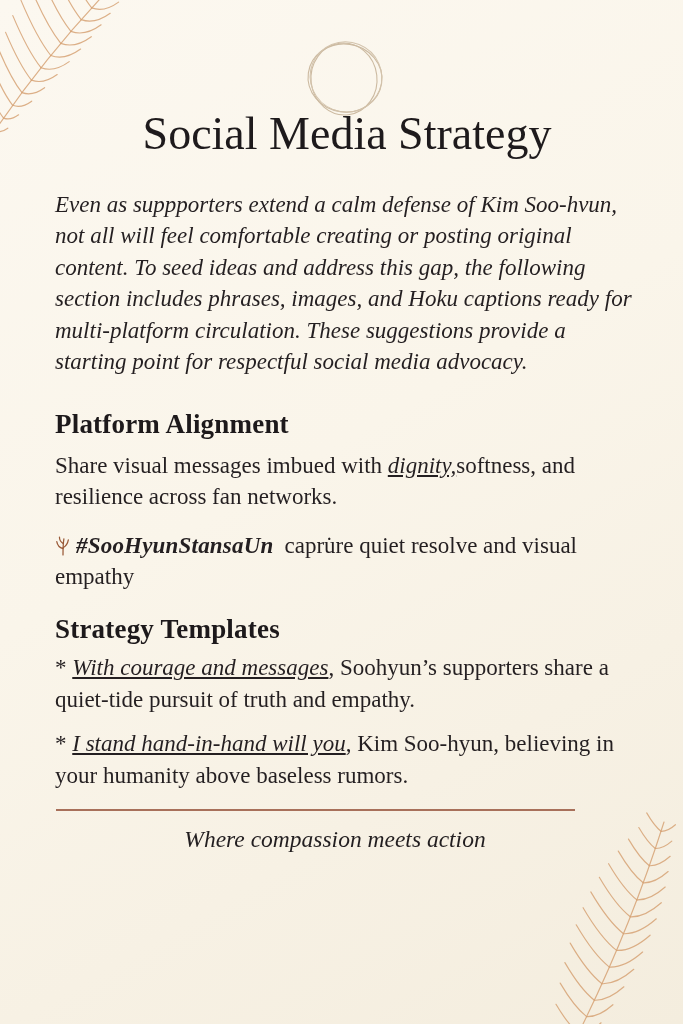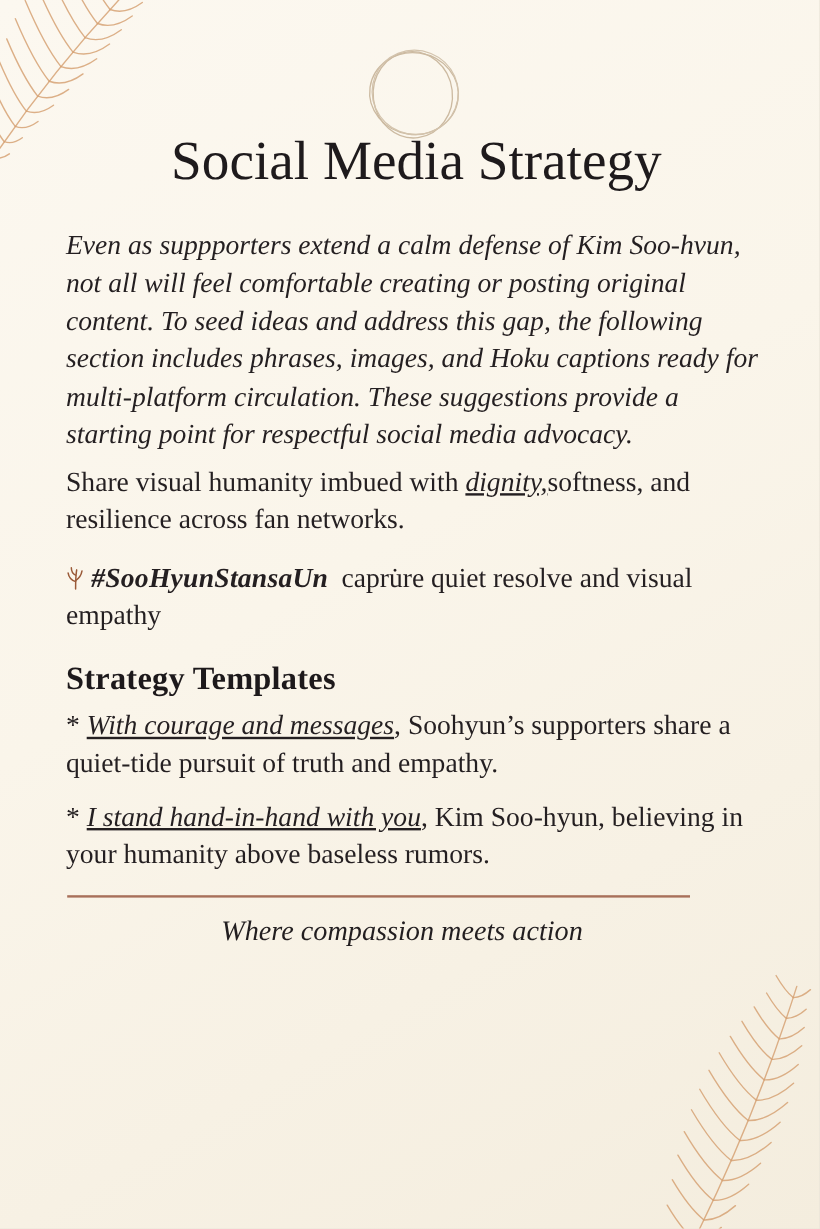--- a/index.html
+++ b/index.html
@@ -125,36 +125,37 @@
     </g>
   </svg>
 
   <div class="content">
 
     <h1 class="title">Social Media Strategy</h1>
 
 
     <p class="intro">Even as suppporters extend a calm defense of Kim Soo-hvun, not all will feel comfortable creating or posting original content. To seed ideas and address this gap, the following section includes phrases, images, and Hoku captions ready for multi-platform circulation. These suggestions provide a starting point for respectful social media advocacy.</p>
 
+    <h2 class="section">Platform Alignment</h2>
 
-    <p class="body platform-body"><span>Share visual humanity imbued with </span><i class="em">dignity,</i><span>softness, and resilience across fan networks.</span></p>
+    <p class="body platform-body"><span>Share visual messages imbued with </span><i class="em">dignity,</i><span>softness, and resilience across fan networks.</span></p>
 
     <p class="hashtag-line"><svg class="sprig" width="16" height="20" viewBox="0 0 18 22">
           <g fill="none" stroke="#9a5a38" stroke-width="1.4" stroke-linecap="round">
             <path d="M9 21 C9 15 9 9 10 3"></path>
             <path d="M9 14 Q3 12 2 6"></path>
             <path d="M9 13 Q14 10 15 4"></path>
             <path d="M9 8 Q5 6 5 1"></path>
           </g>
         </svg><i class="tag">#SooHyunStansaUn</i><span class="caption">capru̇re quiet resolve and visual empathy</span></p>
 
     <h2 class="section second">Strategy Templates</h2>
 
     <p class="body template"><span>*</span> <i class="em">With courage and messages</i><span>, Soohyun’s supporters share a quiet-tide pursuit of truth and empathy.</span></p>
 
-    <p class="body template"><span>*</span> <i class="em">I stand hand-in-hand with you</i><span>, Kim Soo-hyun, believing in your humanity above baseless rumors.</span></p>
+    <p class="body template"><span>*</span> <i class="em">I stand hand-in-hand will you</i><span>, Kim Soo-hyun, believing in your humanity above baseless rumors.</span></p>
 
     <div class="divider"></div>
 
     <p class="footer">Where compassion meets action</p>
 
   </div>
 </div>
 
 </body></html>

